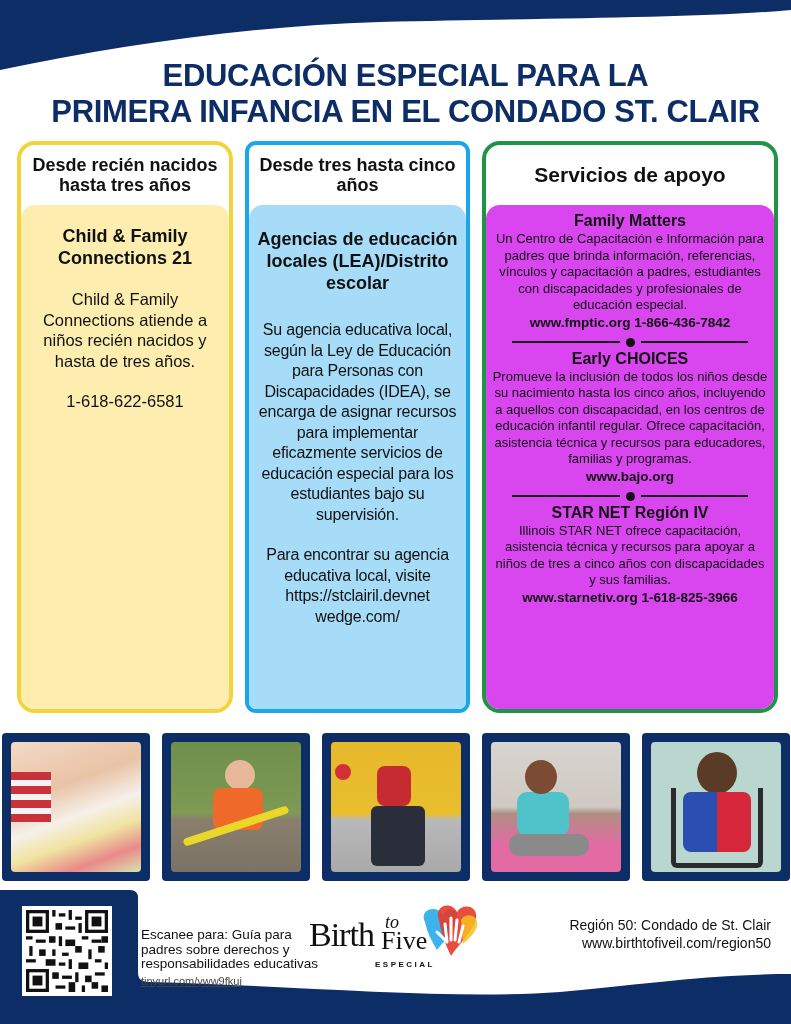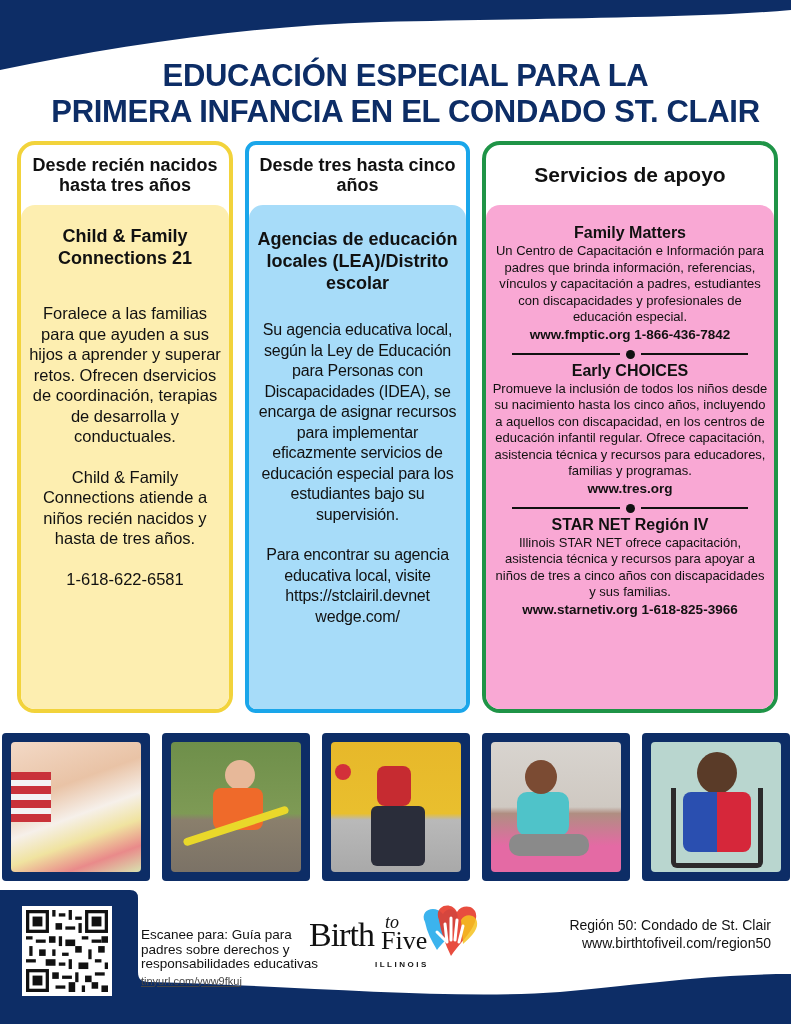--- a/index.html
+++ b/index.html
@@ -29,21 +29,21 @@
     text-align: center; font-weight: bold; font-size: 18px; line-height: 20px;
     padding: 0 4px;
   }
   .card.green .card-head { font-size: 21px; }
   .card-body {
     position: absolute; left: 0; right: 0; top: 60px; bottom: 0;
     border-radius: 14px 14px 0 0; text-align: center; padding: 6px 4px;
   }
   .yellow .card-body { background: #fdeeb0; }
   .blue .card-body { background: #a7dcf9; }
-  .green .card-body { background: #f9a8d4; padding-top: 16px; }
+  .green .card-body { background: #d946ef; padding-top: 4px; }
 
   .org-title { font-weight: bold; font-size: 18px; line-height: 22px; margin-top: 17px; }
   .yellow .org-title { margin-top: 14px; }
   .body-text { font-size: 16.5px; line-height: 20.5px; margin-top: 34px; }
   .yellow .body-text { font-size: 16.5px; }
   .body-text.sp { margin-top: 20px; }
   .blue .body-text { font-size: 16px; line-height: 20.5px; letter-spacing: -0.2px; }
 
   .svc { text-align: center; }
   .svc-title { font-weight: bold; font-size: 16px; line-height: 20px; margin-top: 2px; }
@@ -85,21 +85,20 @@
 
 <div class="title">
   <span>EDUCACIÓN ESPECIAL PARA LA</span>
   <span>PRIMERA INFANCIA EN EL CONDADO ST. CLAIR</span>
 </div>
 
 <div class="card yellow">
   <div class="card-head">Desde recién nacidos hasta tres años</div>
   <div class="card-body">
     <div class="org-title">Child &amp; Family Connections 21</div>
-    <p class="body-text">Foralece a las familias para que ayuden a sus hijos a aprender y superar retos. Ofrecen dservicios de coordinación, terapias de desarrolla y conductuales.</p>
     <p class="body-text sp">Child &amp; Family Connections atiende a niños recién nacidos y hasta de tres años.</p>
     <p class="body-text sp">1-618-622-6581</p>
   </div>
 </div>
 
 <div class="card blue">
   <div class="card-head">Desde tres hasta cinco  años</div>
   <div class="card-body">
     <div class="org-title">Agencias de educación locales (LEA)/Distrito escolar</div>
     <p class="body-text" style="margin-top:26px">Su agencia educativa local, según la Ley de Educación para Personas con Discapacidades (IDEA), se encarga de asignar recursos para implementar eficazmente servicios de educación especial para los estudiantes bajo su supervisión.</p>
@@ -116,21 +115,21 @@
       <p class="svc-contact">www.fmptic.org 1-866-436-7842</p>
     </div>
     <div class="divider">
       <span class="line"></span>
         <span class="dot"></span>
         <span class="line"></span>
     </div>
     <div class="svc">
       <div class="svc-title">Early CHOICES</div>
       <p class="svc-text">Promueve la inclusión de todos los niños desde su nacimiento hasta los cinco años, incluyendo a aquellos con discapacidad, en los centros de educación infantil regular. Ofrece capacitación, asistencia técnica y recursos para educadores, familias y programas.</p>
-      <p class="svc-contact">www.tres.org</p>
+      <p class="svc-contact">www.bajo.org</p>
     </div>
     <div class="divider">
       <span class="line"></span>
         <span class="dot"></span>
         <span class="line"></span>
     </div>
     <div class="svc">
       <div class="svc-title">STAR NET Región IV</div>
       <p class="svc-text">Illinois STAR NET ofrece capacitación, asistencia técnica y recursos para apoyar a niños de tres a cinco años con discapacidades y sus familias.</p>
       <p class="svc-contact">www.starnetiv.org 1-618-825-3966</p>
@@ -236,21 +235,21 @@
 
 <div class="scan-text">
   <span>Escanee para: Guía para padres sobre derechos y responsabilidades educativas</span>
   <a class="scan-link">tinyurl.com/yww9fkuj</a>
 </div>
 
 <div class="logo">
   <span class="logo-birth">Birth</span>
   <span class="logo-to">to</span>
   <span class="logo-five">Five</span>
-  <span class="logo-il">ILLINOIS</span>
+  <span class="logo-il">ESPECIAL</span>
   <svg class="logo-hands" viewBox="0 0 68 62">
     <path d="M8,20 C2,8 18,2 26,12 C30,4 44,6 40,20 C36,32 24,42 20,48 C14,38 10,30 8,20 Z" fill="#1aa6ea" opacity="0.85"></path>
     <path d="M22,18 C16,4 34,-2 40,10 C46,0 64,4 58,20 C54,32 40,44 34,54 C28,42 24,30 22,18 Z" fill="#e63a2a" opacity="0.9"></path>
     <path d="M44,18 C48,10 62,12 60,24 C58,32 50,38 46,42 Z" fill="#f4c21f" opacity="0.85"></path>
     <path d="M30,40 L28,22 M34,38 L34,16 M38,38 L40,18 M42,40 L46,24 M30,40 C26,36 22,32 20,30" stroke="#fff" stroke-width="3" stroke-linecap="round" fill="none"></path>
   </svg>
 </div>
 
 <div class="region">
   <div>Región 50: Condado de St. Clair</div>

